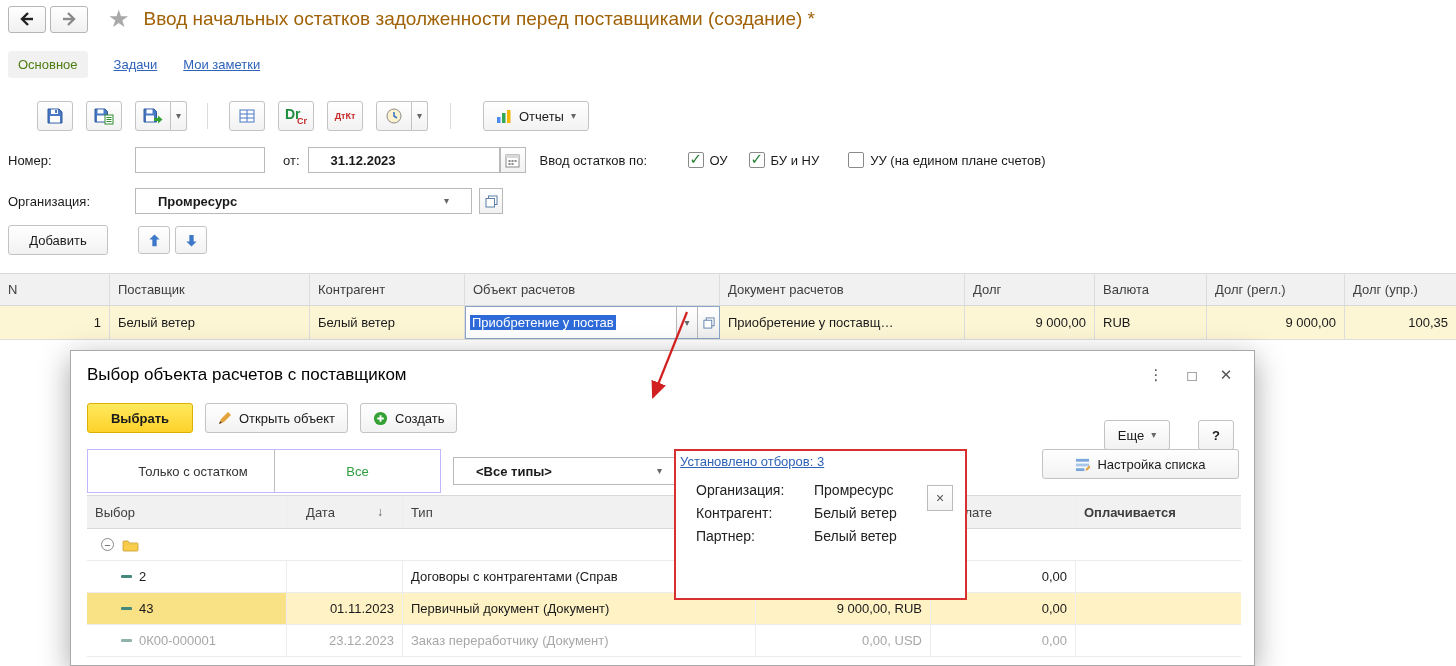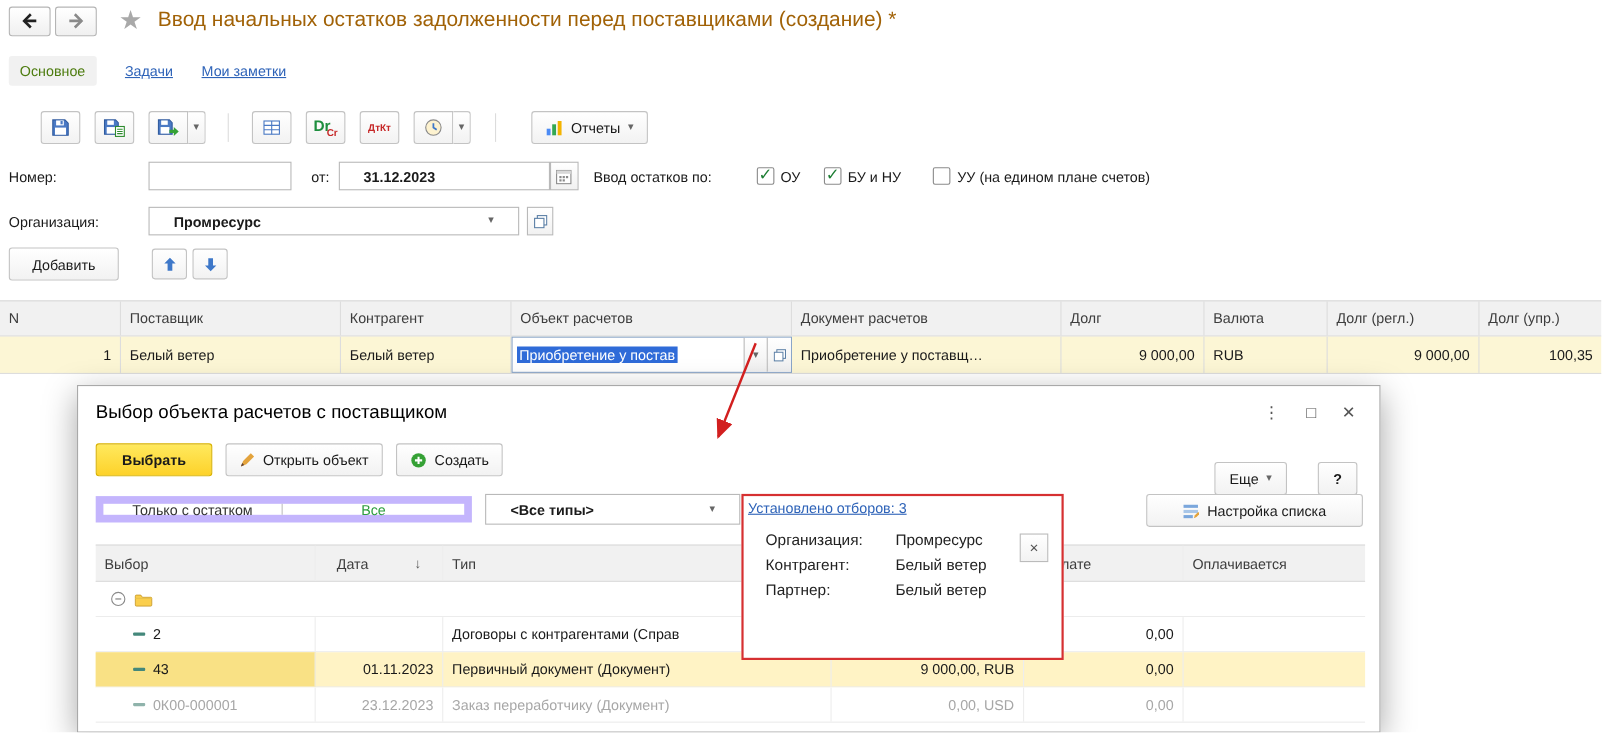--- a/index.html
+++ b/index.html
@@ -74,36 +74,36 @@
 
   
   .dialog { left:70px; top:350px; width:1185px; height:316px; background:#fff; border:1px solid #a9a9a9;
             box-shadow:0 8px 28px rgba(0,0,0,.35); z-index:10; }
   .dlg-title { position:absolute; left:16px; top:14px; font-size:17px; color:#000; }
   .dlg-ctl { position:absolute; top:10px; width:28px; height:28px; display:flex; align-items:center; justify-content:center;
              color:#555; font-size:15px; cursor:pointer; }
   .dlg-buttons { position:absolute; left:16px; top:52px; display:flex; gap:12px; }
   .dlg-right-btns { position:absolute; right:20px; top:52px; display:flex; gap:28px;margin-top:17px; }
   .dlg-filters { position:absolute; left:16px; top:98px; display:flex; align-items:center; }
-  .seg { display:flex; height:24px; border:7px solid #c4b5fd; }
+  .seg { display:flex; height:44px; border:1px solid #c4b5fd;padding-left:24px; }
   .seg > div { display:flex; align-items:center; justify-content:center; cursor:pointer; }
   .seg-a { width:163px; color:#333; border-right:1px solid #bfbfbf; }
   .seg-b { width:165px; color:#2e9e3f; }
   .types-combo { width:232px; height:28px; margin-left:12px; display:flex; align-items:center; justify-content:space-between; }
   .settings-btn { position:absolute; right:15px; top:98px; width:197px; }
 
   .dtable { position:absolute; left:16px; top:144px; width:1154px; }
   .drow { display:flex; width:1154px; }
   .dhead { height:34px; background:#f1f1f1; border-top:1px solid #d9d9d9; border-bottom:1px solid #d9d9d9; color:#3d3d3d; }
   .dbody { height:32px; background:#fff; border-bottom:1px solid #ececec; }
   .dbody.sel { background:#fff3c5; }
   .dbody.dim { color:#a7a7a7; }
   .dc { display:flex; align-items:center; padding:0 8px; border-right:1px solid #ededed; overflow:hidden; white-space:nowrap; }
   .dc.r { justify-content:flex-end; }
-  .dt-c0{width:200px;} .dt-c1{width:116px;justify-content:center;} .dt-c2{width:353px;} .dt-c3{width:175px;} .dt-c4{width:145px;} .dt-c5{width:165px; border-right:none;}
+  .dt-c0{width:200px;} .dt-c1{width:116px;justify-content:center;} .dt-c2{width:353px;} .dt-c3{width:175px;} .dt-c4{width:145px;} .dt-c5{width:165px; border-right:none;font-weight:bold;}
   .dt-c0.num-cell { padding-left:34px; gap:7px; }
   .cur-cell { background:#f9e185; }
   .marker { width:11px; height:3px; background:#44887b; border-radius:1px; flex:none; }
   .dim .marker { background:#8fb3ab; }
   .group-row { align-items:center; display:flex; gap:8px; padding-left:14px; height:32px; border-bottom:1px solid #ececec; background:#fff; }
   .collapse { width:13px; height:13px; border:1px solid #8a8a8a; border-radius:50%; font-size:11px; line-height:10px;
               display:flex; align-items:center; justify-content:center; color:#555; cursor:pointer; }
   .sort-arrow { color:#555; margin-left:42px; font-size:12px; }
 
   

